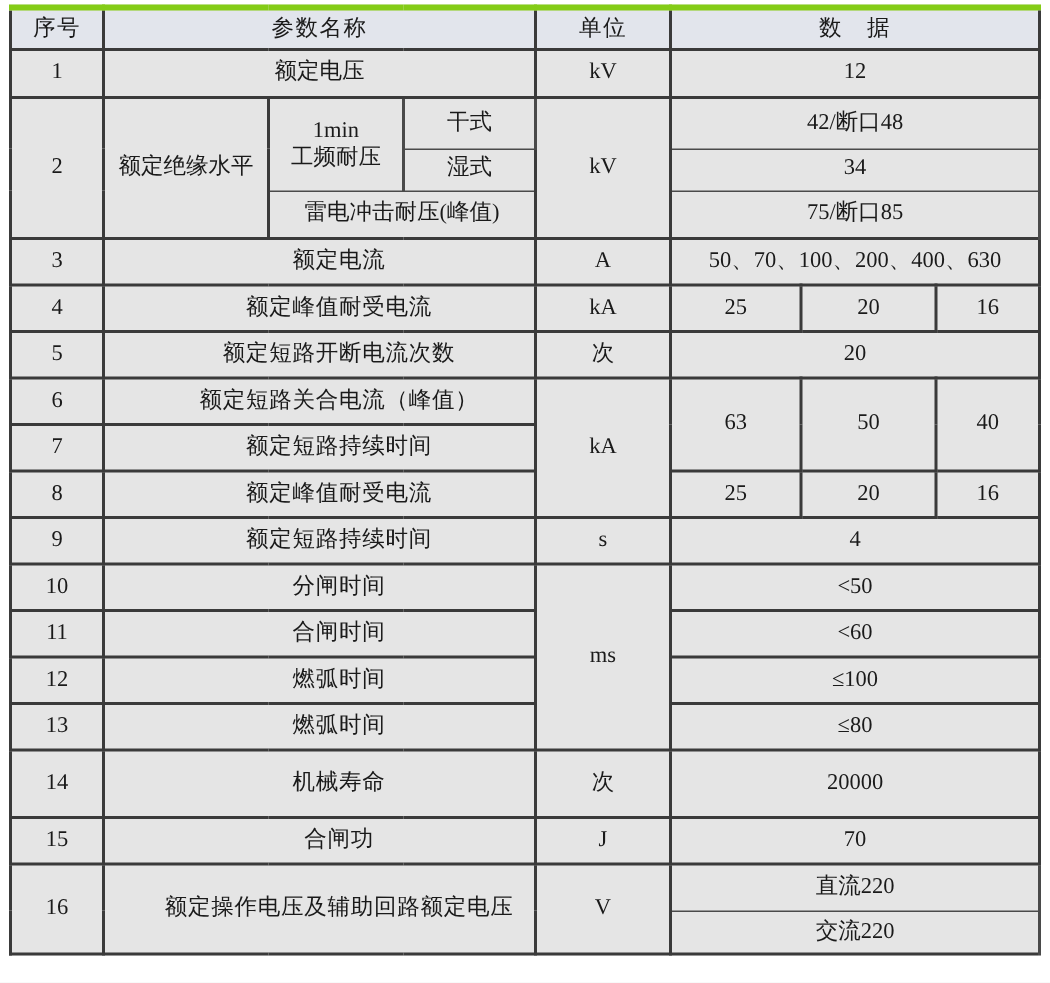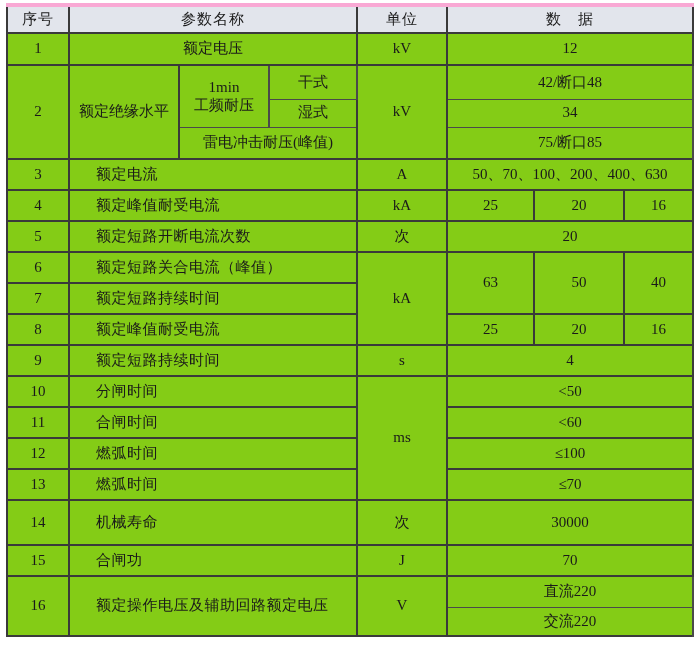--- a/index.html
+++ b/index.html
@@ -17,42 +17,42 @@
     color: var(--text-color);
   }
   .page {
     width: 700px; height: 655px;
     padding: 3px 7px 0 6px;
   }
   table.spec {
     border-collapse: collapse;
     table-layout: fixed;
     width: 686px;
-    background: #84cc16;
+    background: #e5e5e5;
     border: 2px solid var(--border-color);
-    border-top: 4px solid #f9a8d4;
+    border-top: 4px solid #84cc16;
   }
   td, th {
     border: 2px solid var(--border-color);
     padding: 0;
     font-size: 15px;
     font-weight: normal;
     text-align: center;
     vertical-align: middle;
     line-height: 1.15;
     overflow: hidden;
     white-space: nowrap;
   }
   tr.hdr td {
     background: var(--header-bg);
     font-size: 15px;
     letter-spacing: 1px;
   }
   td.pname {
-    text-align: left;
+    text-align: center;
     padding-left: 26px;
     letter-spacing: 0.5px;
   }
   td.sub { border-width: 1px 2px; border-color: #4a4a4a; }
   .twoline { line-height: 1.2; }
   .num { font-family: "Liberation Serif", "DejaVu Serif", serif; }
 </style>
 </head>
 <body>
 
@@ -165,28 +165,28 @@
       <td colspan="3" class="num">&lt;60</td>
     </tr>
     <tr style="height:31px">
       <td>12</td>
       <td colspan="3" class="pname">燃弧时间</td>
       <td colspan="3" class="num">≤100</td>
     </tr>
     <tr style="height:31px">
       <td>13</td>
       <td colspan="3" class="pname">燃弧时间</td>
-      <td colspan="3" class="num">≤70</td>
+      <td colspan="3" class="num">≤80</td>
     </tr>
 
     <tr style="height:45px">
       <td>14</td>
       <td colspan="3" class="pname">机械寿命</td>
       <td>次</td>
-      <td colspan="3" class="num">30000</td>
+      <td colspan="3" class="num">20000</td>
     </tr>
 
     <tr style="height:31px">
       <td>15</td>
       <td colspan="3" class="pname">合闸功</td>
       <td>J</td>
       <td colspan="3" class="num">70</td>
     </tr>
 
     <tr style="height:31px">

